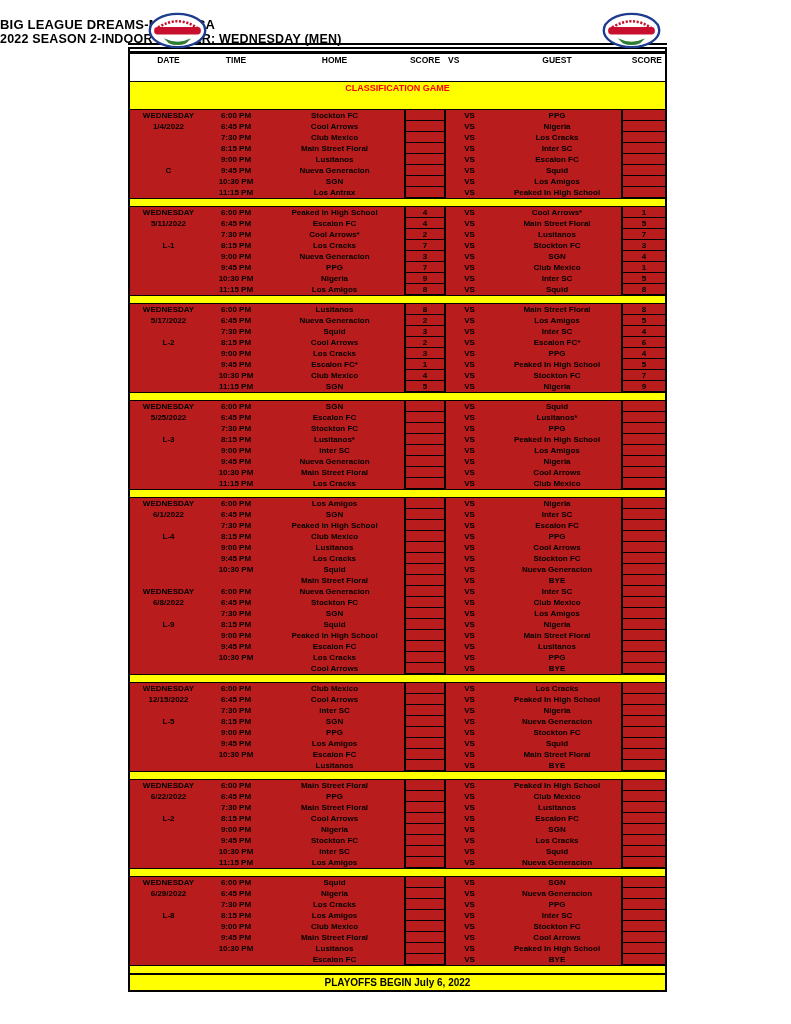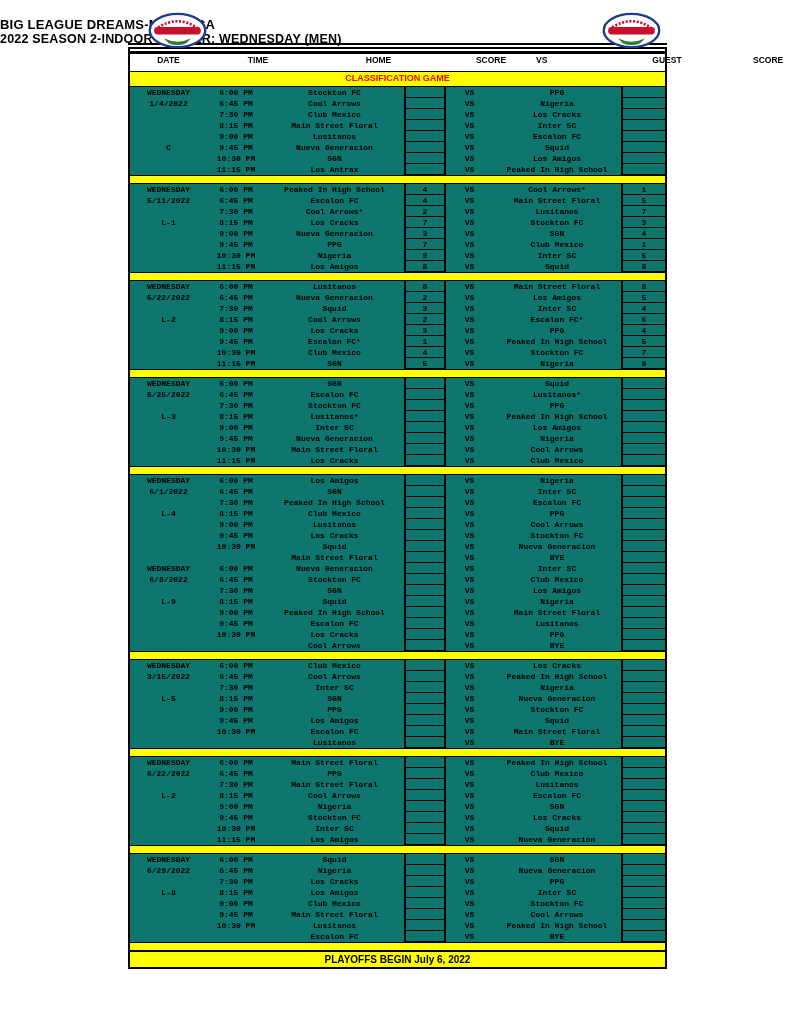--- a/index.html
+++ b/index.html
@@ -18,34 +18,34 @@
   .top-rule { height:2px; background:#000; }
 
   .logo { position:absolute; width:59px; height:37px; top:-31px; z-index:3; }
   .logo.left { left:20px; }
   .logo.right { left:474px; }
 
   .table-outer { margin-top:2px; border:2px solid #000; background:#fff; }
   .strip { height:5px; border-bottom:3px solid #000; background:#fff; }
 
   .grid-row { display:grid; grid-template-columns:77px 58px 139px 42px 47px 128px 1fr; }
-  .head-row { height:17px;gap:22px; }
+  .head-row { height:27px; }
   .head-row > div { font-size:8.5px; line-height:13px; text-align:center; }
   .head-row .h-score2 { text-align:right; padding-right:3px; }
   .head-row .h-vs { text-align:left; padding-left:2px; }
 
   .banner {
     background:#FFFF00; text-align:center;
     border-top:1px solid #000; border-bottom:1px solid #000;
   }
-  .banner.red-text { color:#FF0000; font-size:9px; line-height:12px; height:16px; }
+  .banner.red-text { color:#FF0000; font-size:9px; line-height:12px; height:29px; }
   .banner.sep { height:9px; }
   .banner.footer-band { height:16px; font-size:10px; line-height:15px; color:#000; border-bottom:0; }
 
-  .week-block { background:#0f766e;font-family:Liberation Mono, monospace; }
+  .week-block { background:#b91c1c; }
   .g-row { height:11px; }
   .g-row > div { font-size:8px; line-height:11px; text-align:center; white-space:nowrap; overflow:hidden; }
   .c-score { border-left:2px solid #000; border-right:2px solid #000; border-bottom:1px solid #000; }
   .c-score2 { border-left:2px solid #000; border-bottom:1px solid #000; }
   .g-row.first .c-score, .g-row.first .c-score2 { border-top:0; }
 
   
   .logo svg { width:100%; height:100%; }
 </style>
 </head>
@@ -246,21 +246,21 @@
           <div class="grid-row g-row first">
             <div class="c-date">WEDNESDAY</div>
             <div class="c-time">6:00 PM</div>
             <div class="c-home">Lusitanos</div>
             <div class="c-score">8</div>
             <div class="c-vs">VS</div>
             <div class="c-guest">Main Street Floral</div>
             <div class="c-score2">8</div>
           </div>
           <div class="grid-row g-row">
-            <div class="c-date">5/22/2022</div>
+            <div class="c-date">5/17/2022</div>
             <div class="c-time">6:45 PM</div>
             <div class="c-home">Nueva Generacion</div>
             <div class="c-score">2</div>
             <div class="c-vs">VS</div>
             <div class="c-guest">Los Amigos</div>
             <div class="c-score2">5</div>
           </div>
           <div class="grid-row g-row">
             <div class="c-date"></div>
             <div class="c-time">7:30 PM</div>
@@ -545,21 +545,21 @@
           <div class="grid-row g-row first">
             <div class="c-date">WEDNESDAY</div>
             <div class="c-time">6:00 PM</div>
             <div class="c-home">Club Mexico</div>
             <div class="c-score"></div>
             <div class="c-vs">VS</div>
             <div class="c-guest">Los Cracks</div>
             <div class="c-score2"></div>
           </div>
           <div class="grid-row g-row">
-            <div class="c-date">3/15/2022</div>
+            <div class="c-date">12/15/2022</div>
             <div class="c-time">6:45 PM</div>
             <div class="c-home">Cool Arrows</div>
             <div class="c-score"></div>
             <div class="c-vs">VS</div>
             <div class="c-guest">Peaked In High School</div>
             <div class="c-score2"></div>
           </div>
           <div class="grid-row g-row">
             <div class="c-date"></div>
             <div class="c-time">7:30 PM</div>

